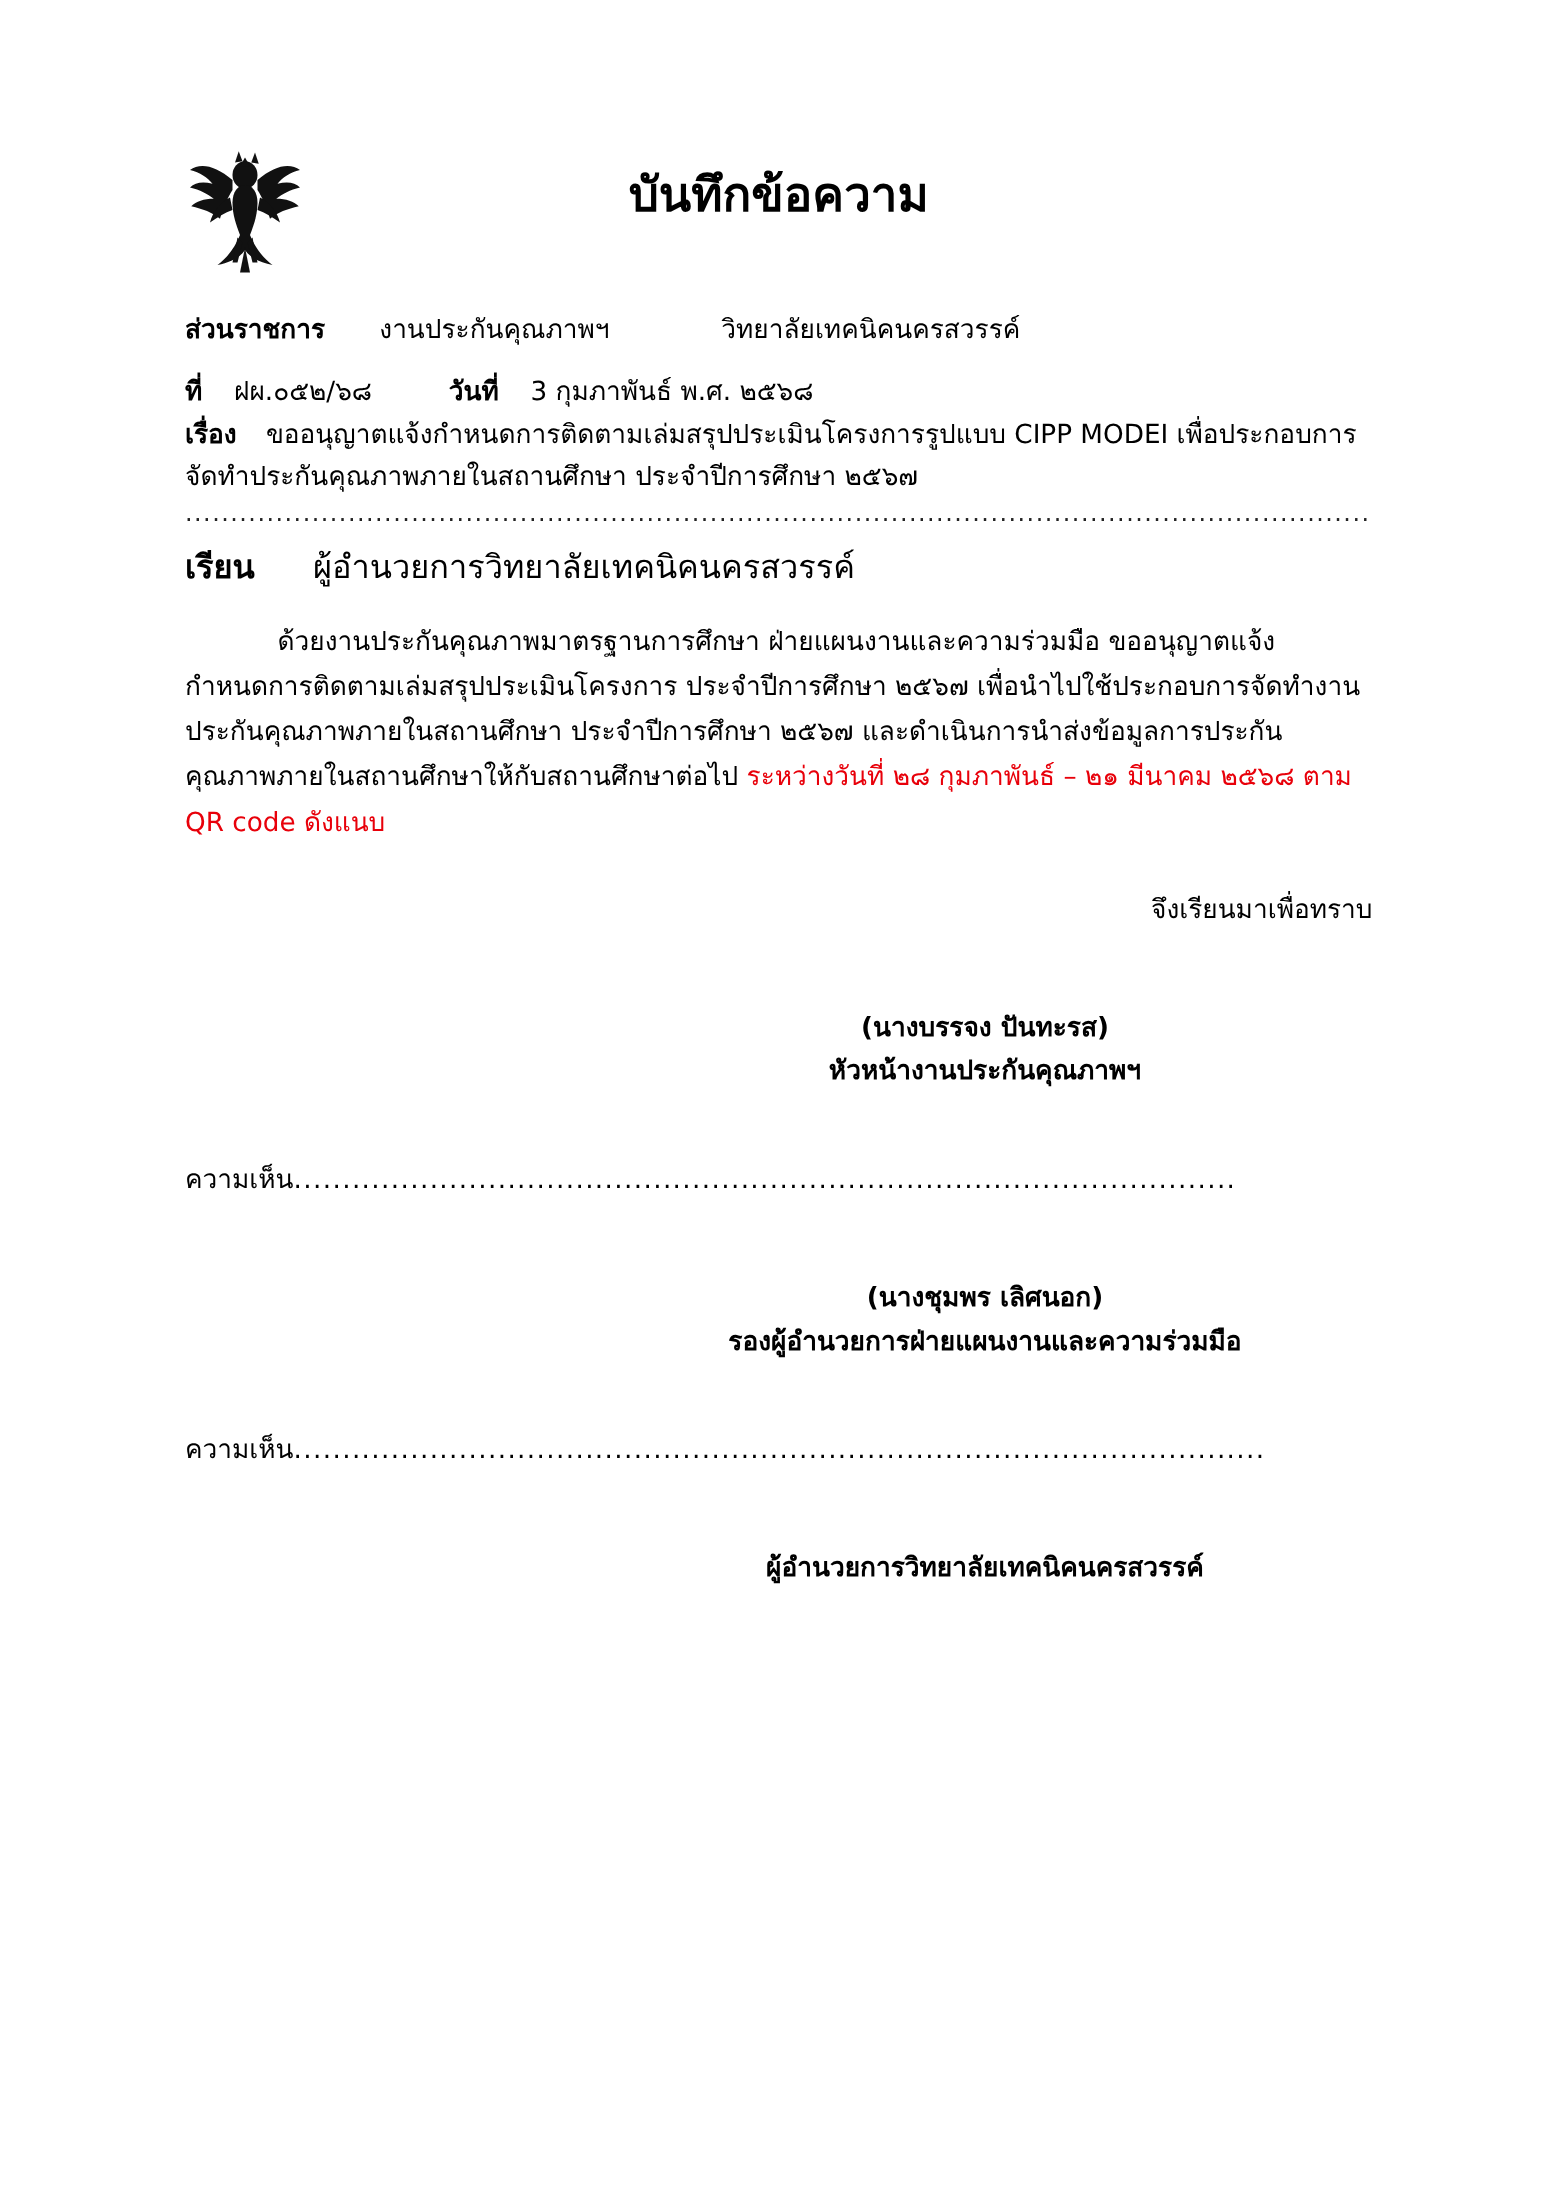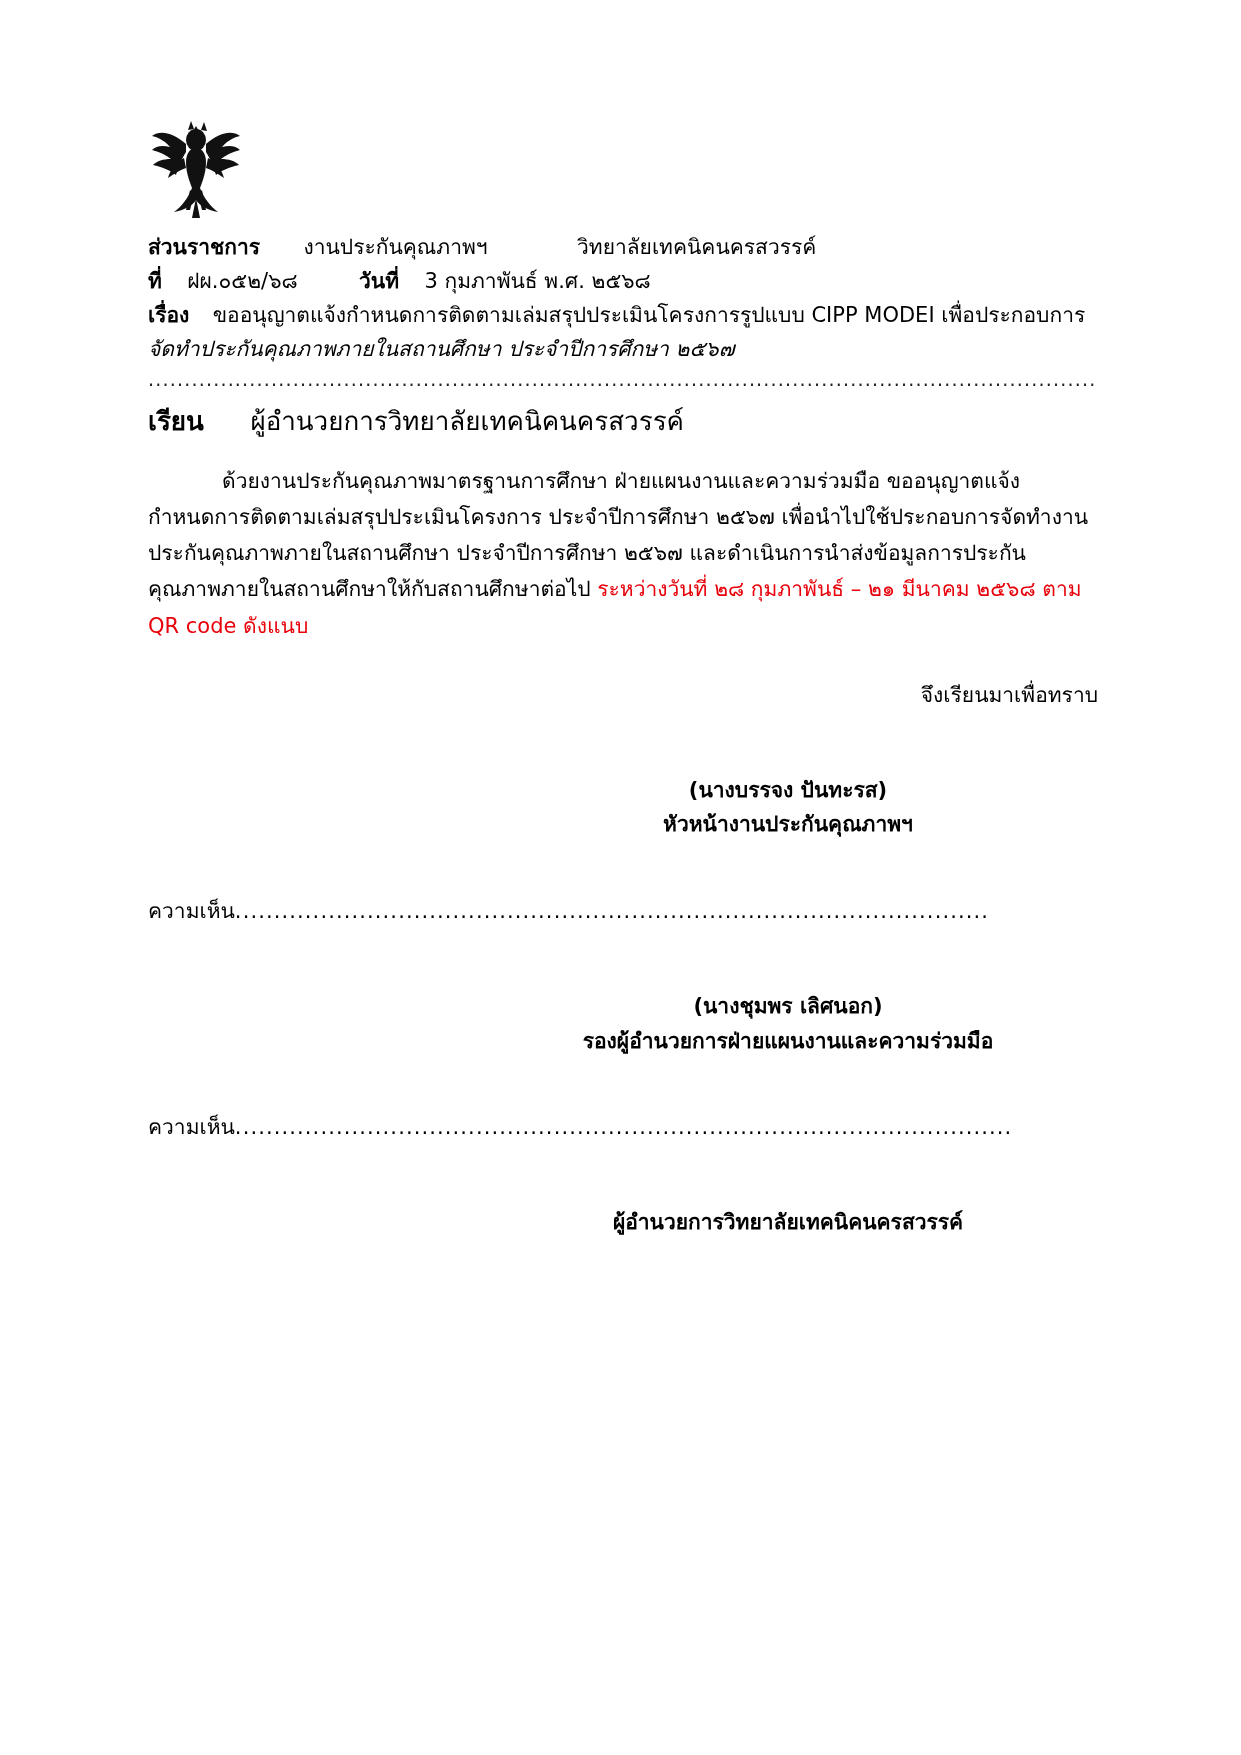--- a/index.html
+++ b/index.html
@@ -51,37 +51,37 @@
     font-weight: bold;
     letter-spacing: 0px;
     line-height: 1.2;
   }
 
   
   .field-line {
     font-size: 21px;
     line-height: 1.62;
     white-space: nowrap;
+    margin-top: 16px;
   }
   .lbl {
     font-weight: bold;
   }
   .sp-1 { display: inline-block; width: 30px; }
   .sp-2 { display: inline-block; width: 76px; }
   .sp-3 { display: inline-block; width: 48px; }
   .sp-4 { display: inline-block; width: 12px; }
   .sp-5 { display: inline-block; width: 10px; }
 
   .subject-block {
     font-size: 21px;
     line-height: 1.62;
   }
   .subject-cont {
     display: block;
-    font-style: italic;
   }
 
   .dotted-rule {
     margin-top: 2px;
     font-size: 19px;
     letter-spacing: 1.2px;
     color: #222;
     overflow: hidden;
     white-space: nowrap;
     height: 26px;
@@ -163,20 +163,21 @@
             <path d="M60 44 C68 48, 74 56, 76 64 C70 60, 64 56, 58 54 Z"></path>
 
             <path d="M44 74 C40 84, 34 92, 26 98 C36 96, 44 92, 48 86 C52 92, 60 96, 70 98 C62 92, 56 84, 52 74 Z"></path>
             <path d="M48 84 L44 104 L52 104 Z"></path>
 
             <path d="M42 76 L38 96 L42 96 L46 80 Z"></path>
             <path d="M54 76 L58 96 L54 96 L50 80 Z"></path>
           </g>
         </svg>
       </div>
+      <div class="doc-title">บันทึกข้อความ</div>
     </div>
 
     <div class="field-line">
       <span class="lbl">ส่วนราชการ</span>
       <span class="sp-1"></span>
       <span>งานประกันคุณภาพฯ</span>
       <span class="sp-2"></span>
       <span>วิทยาลัยเทคนิคนครสวรรค์</span>
     </div>
 

